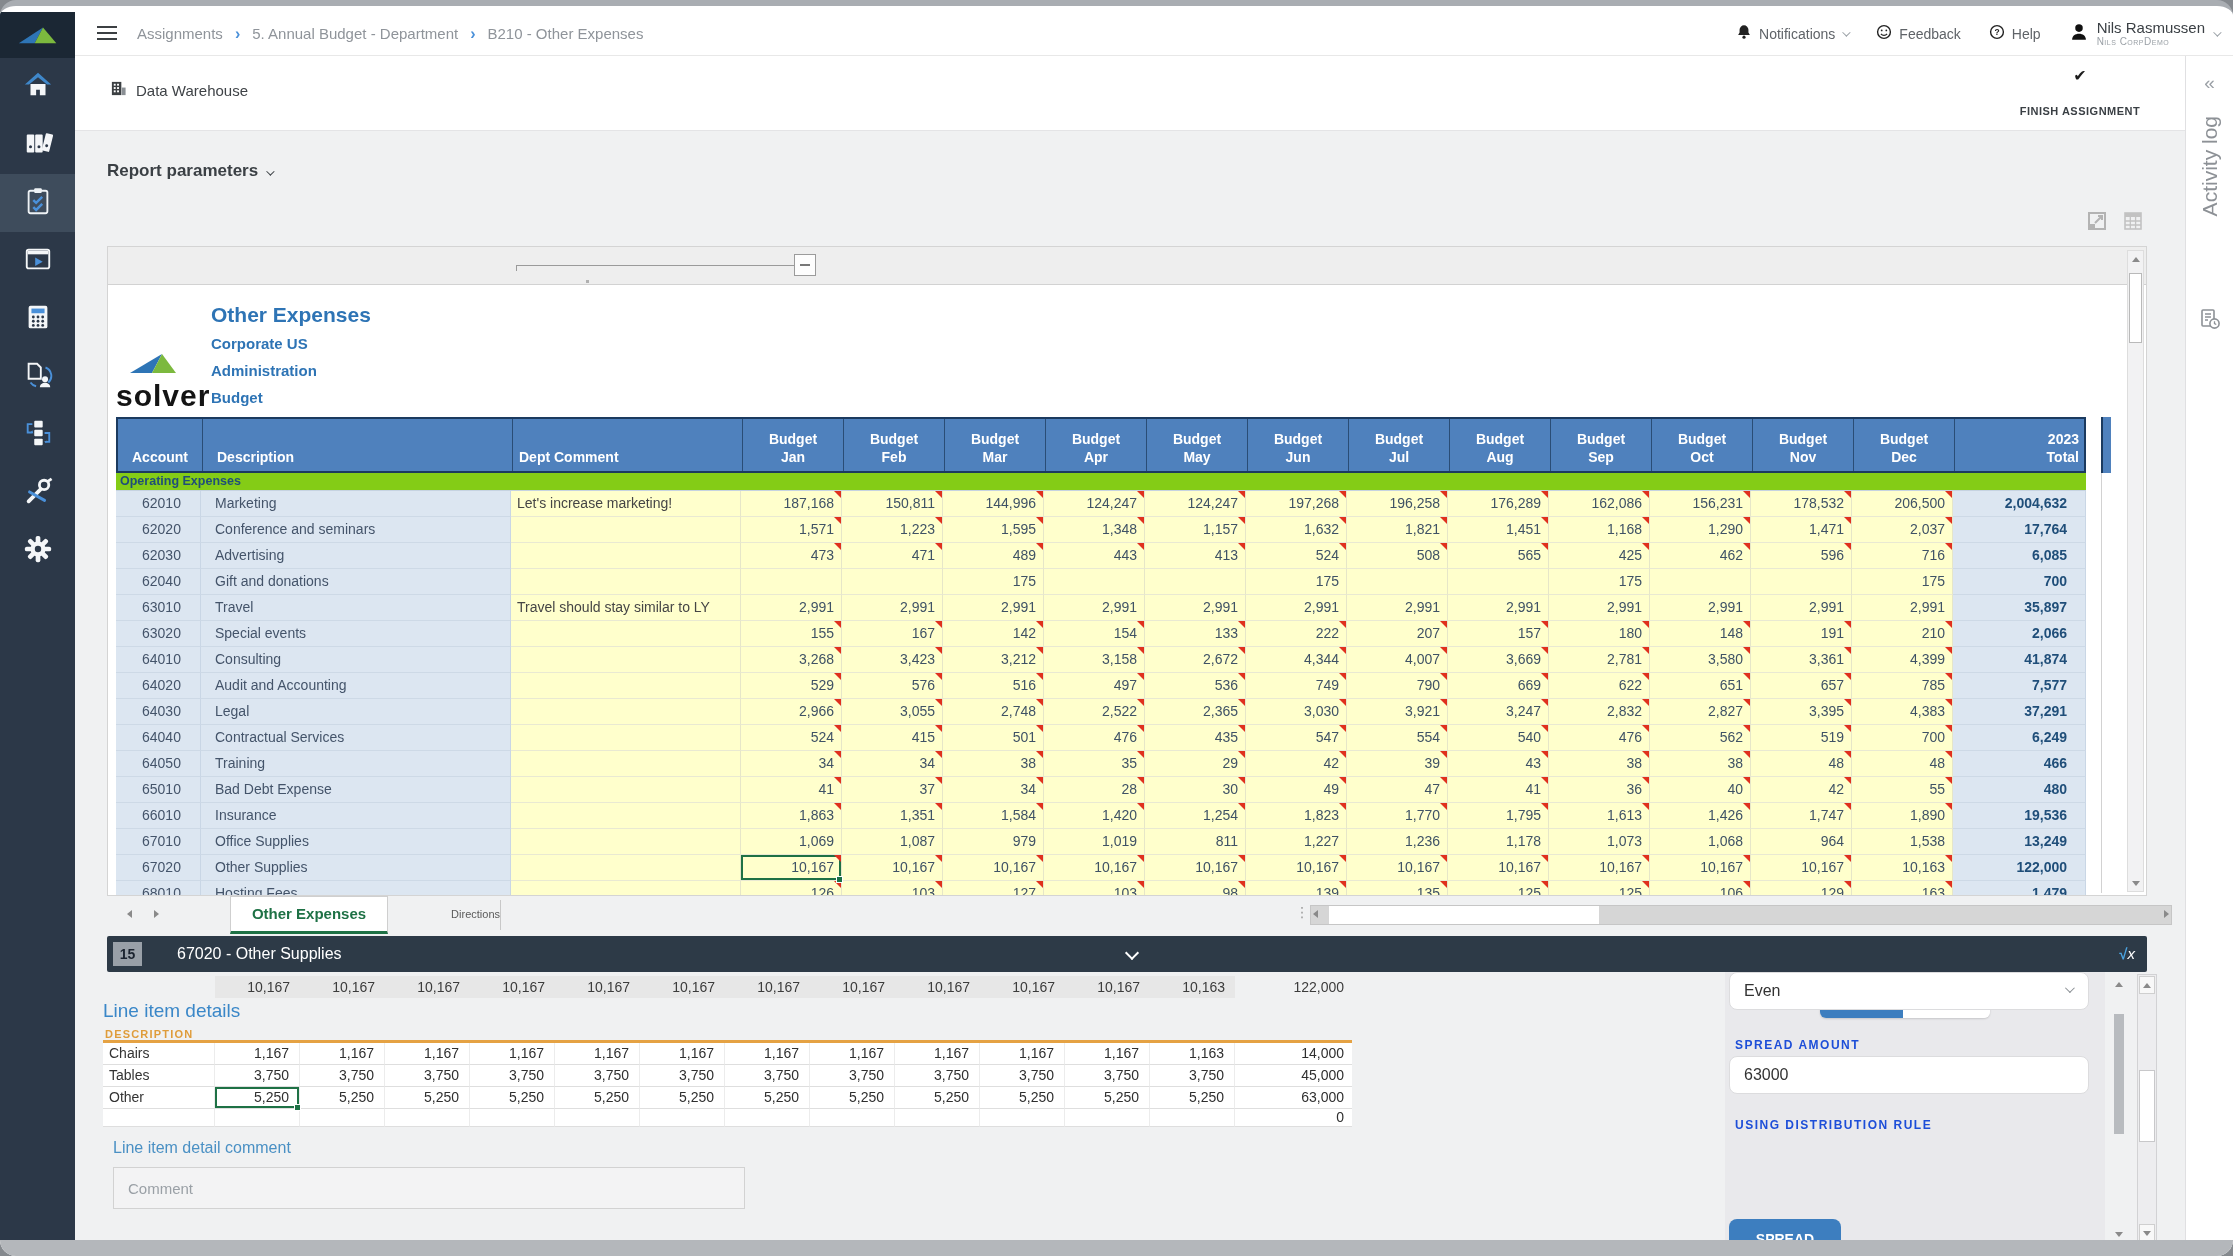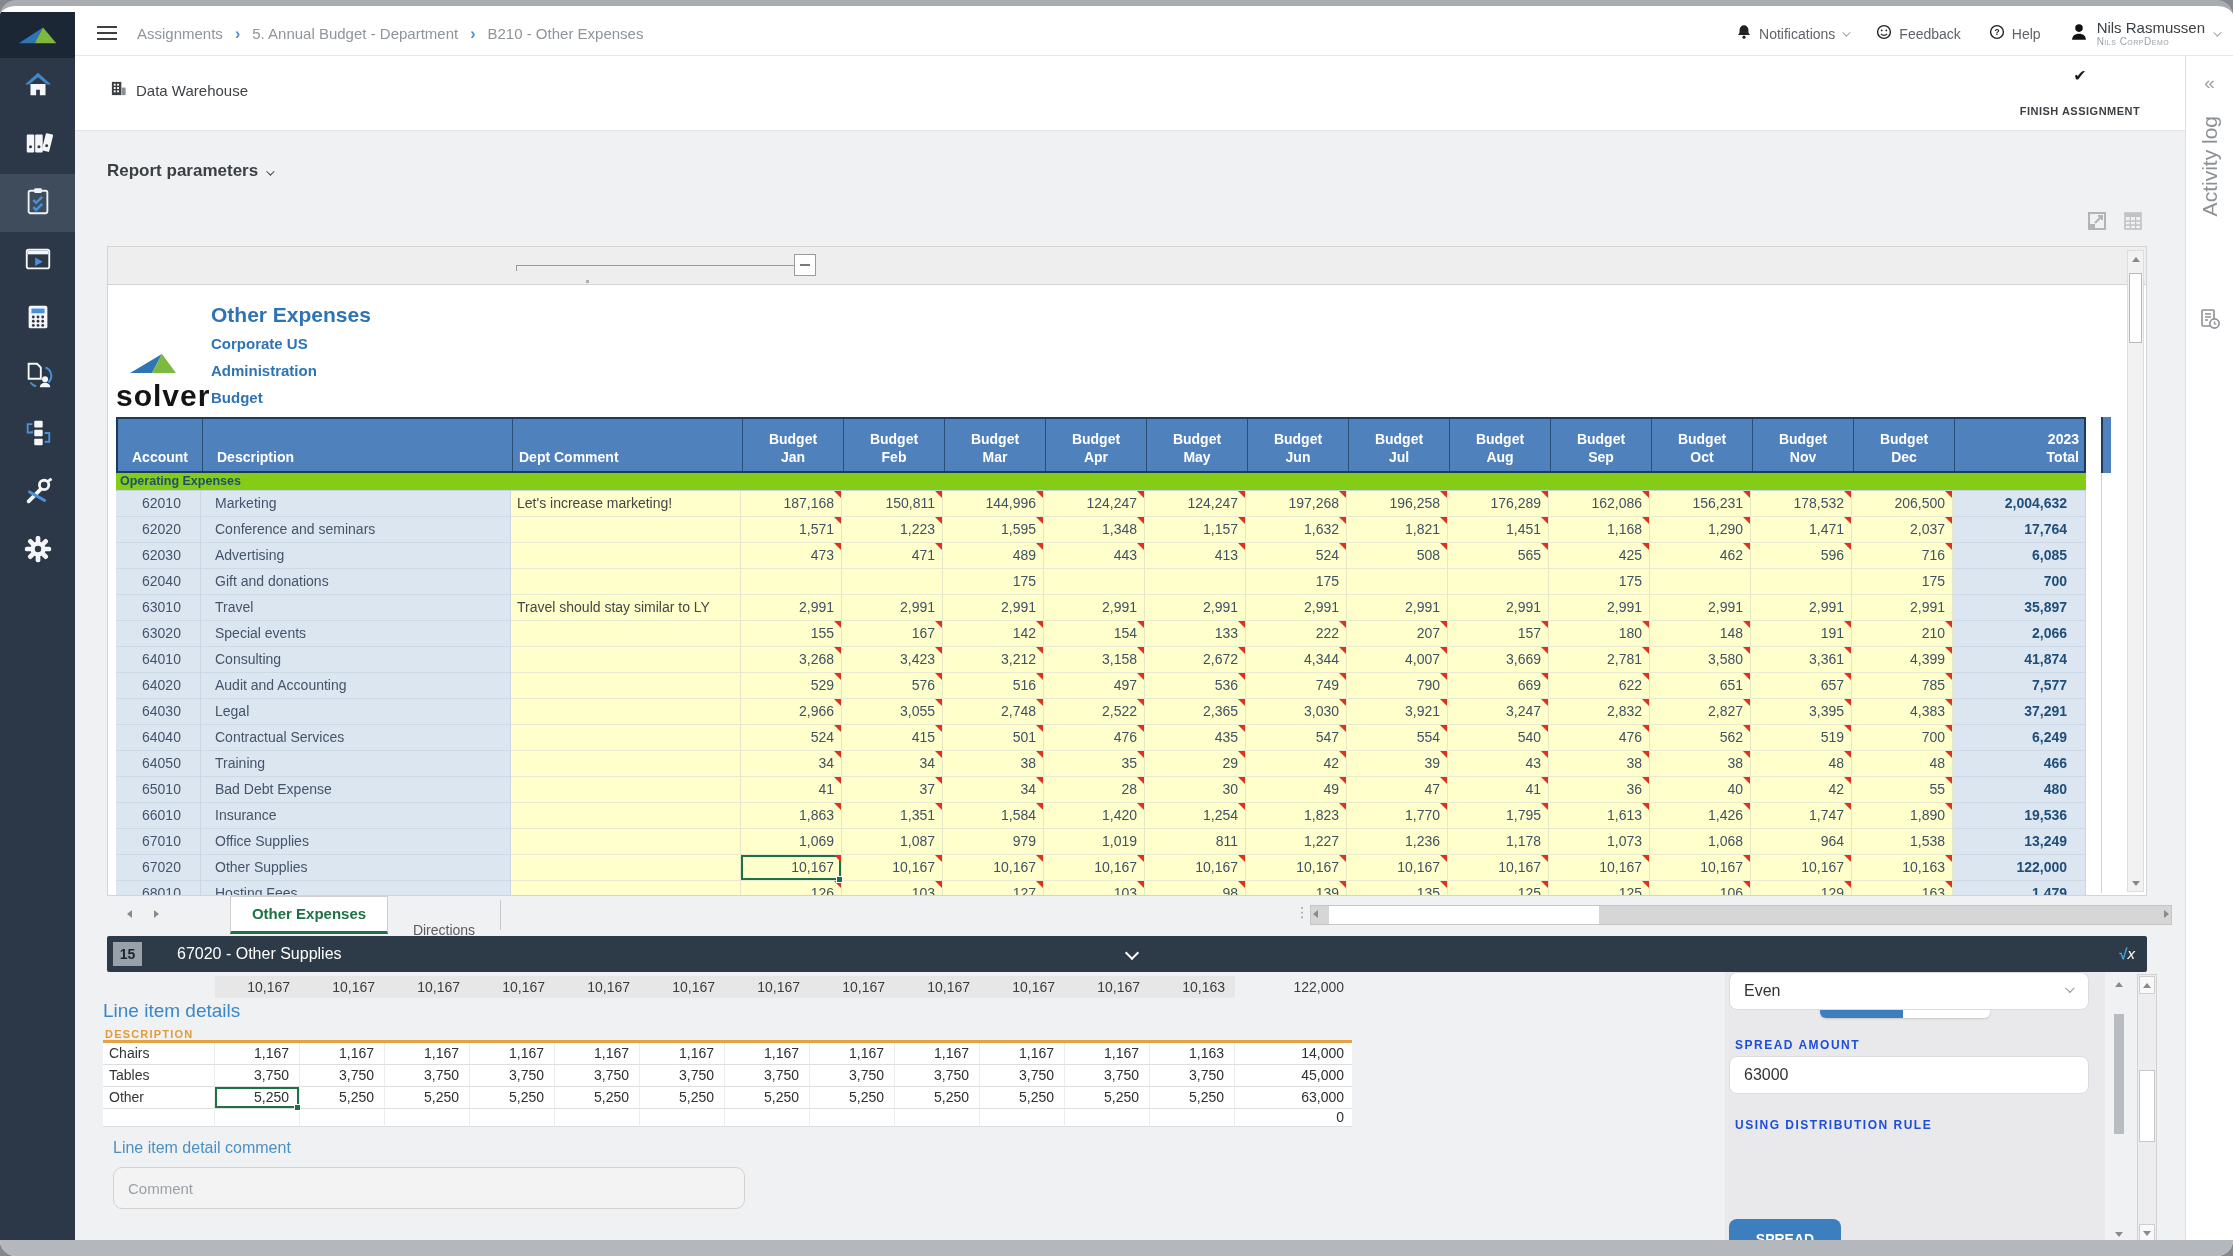--- a/index.html
+++ b/index.html
@@ -82,21 +82,21 @@
   .sb-btn{position:absolute;left:0;right:0;height:16px;display:flex;align-items:center;justify-content:center;cursor:pointer}
   #vscroll .thumb{position:absolute;left:1px;right:1px;top:22px;height:70px;background:#fff;border:1px solid #b9b9b9;cursor:pointer}
   .tri-up{width:0;height:0;border-left:4px solid transparent;border-right:4px solid transparent;border-bottom:5px solid #8a8a8a}
   .tri-down{width:0;height:0;border-left:4px solid transparent;border-right:4px solid transparent;border-top:5px solid #8a8a8a}
   .tri-left{width:0;height:0;border-top:4px solid transparent;border-bottom:4px solid transparent;border-right:5px solid #8a8a8a}
   .tri-right{width:0;height:0;border-top:4px solid transparent;border-bottom:4px solid transparent;border-left:5px solid #8a8a8a}
   
   #tabs-row{position:absolute;left:32px;top:765px;width:2040px;height:38px}
   #tab-nav{position:absolute;left:20px;top:14px;display:flex;gap:22px}
   #tab1{position:absolute;left:123px;top:0;width:158px;height:38px;background:#fff;border:1px solid #cfcfcf;border-bottom:3px solid #1e7145;color:#1e7145;font-weight:bold;font-size:15px;text-align:center;line-height:33px;cursor:pointer}
-  #tab2{position:absolute;left:281px;top:16px;width:112px;height:38px;color:#5a5a5a;font-size:14px;text-align:center;line-height:36px;cursor:pointer}
+  #tab2{position:absolute;left:281px;top:0;width:112px;height:38px;color:#5a5a5a;font-size:11px;text-align:right;line-height:36px;cursor:pointer}
   #tab-div{position:absolute;left:393px;top:4px;width:1px;height:30px;background:#c8c8c8}
   #hscroll-dots{position:absolute;left:1188px;top:8px;color:#9a9a9a;font-size:14px;letter-spacing:-2px}
   #hscroll{position:absolute;left:1203px;top:9px;width:862px;height:20px;background:#d6d6d6;border:1px solid #c6c6c6}
   #hscroll .sbl{position:absolute;left:2px;top:4px;cursor:pointer}
   #hscroll .sbr{position:absolute;right:2px;top:4px;cursor:pointer}
   #hscroll .thumb{position:absolute;left:18px;top:0;height:18px;width:270px;background:#fff;cursor:pointer}
   
   #dheader{position:absolute;left:32px;top:805px;width:2040px;height:36px;background:#2d3a47;border-radius:2px;color:#fff}
   #row-numbox{position:absolute;left:6px;top:6px;width:29px;height:24px;background:#99a0a8;color:#1c2430;font-size:14px;font-weight:bold;text-align:center;line-height:24px}
   #cell-label{position:absolute;left:70px;top:0;line-height:36px;font-size:16px}
@@ -114,21 +114,21 @@
   #li-rule{position:absolute;left:28px;top:909px;width:1249px;height:3px;background:#e5a243}
   #li-table{position:absolute;left:28px;top:912px;width:1249px;font-size:14px}
   .lrow{display:flex;height:22px}
   .lrow.blank{height:18px}
   .lcell{flex:0 0 auto;border-right:1px solid #ececec;border-bottom:1px solid #dedede;line-height:21px;background:#fff;position:relative;cursor:cell}
   .l-lab{width:112px;padding-left:6px;color:#333}
   .l-val{width:85px;text-align:right;padding-right:10px;color:#2f2f2f}
   .l-tot{width:117px;text-align:right;padding-right:8px;color:#2f2f2f;border-right:none}
   #comment-label{position:absolute;left:38px;top:1008px;font-size:16px;color:#4a90c4}
   #comment-box{position:absolute;left:38px;top:1036px;width:632px;height:42px}
-  #comment-box input{width:100%;height:100%;border:1px solid #d2d2d2;border-radius:9px;background:#f3f3f4;padding-left:14px;font-size:15px;color:#555;font-family:"Liberation Sans",sans-serif;outline:none}
+  #comment-box input{width:100%;height:100%;border:1px solid #d2d2d2;border-radius:0;background:#f3f3f4;padding-left:14px;font-size:15px;color:#555;font-family:"Liberation Sans",sans-serif;outline:none}
   #comment-box input::placeholder{color:#9aa0a6}
   
   #panel{position:absolute;left:1650px;top:841px;width:380px;height:274px;background:#e9e9ec;overflow:hidden}
   #seg{position:absolute;left:95px;top:9px;height:37px;display:flex;border-radius:6px;overflow:hidden;box-shadow:0 1px 2px rgba(0,0,0,.15)}
   #seg-spread{width:83px;background:#3d7ebf;color:#fff;font-weight:bold;font-size:14px;text-align:center;line-height:37px;cursor:pointer}
   #seg-adjust{width:87px;background:#fff;color:#3a3a3a;font-weight:bold;font-size:14px;text-align:center;line-height:37px;cursor:pointer}
   .p-label{position:absolute;left:10px;font-size:12px;font-weight:bold;color:#1d4ed8;letter-spacing:1.5px}
   .p-input{position:absolute;left:4px;width:360px;height:38px;background:#fff;border:1px solid #dcdcde;border-radius:8px}
   #amount-input input{width:100%;height:100%;border:none;background:transparent;border-radius:8px;padding-left:14px;font-size:16px;color:#333;font-family:"Liberation Sans",sans-serif;outline:none}
   #rule-select{cursor:pointer}

